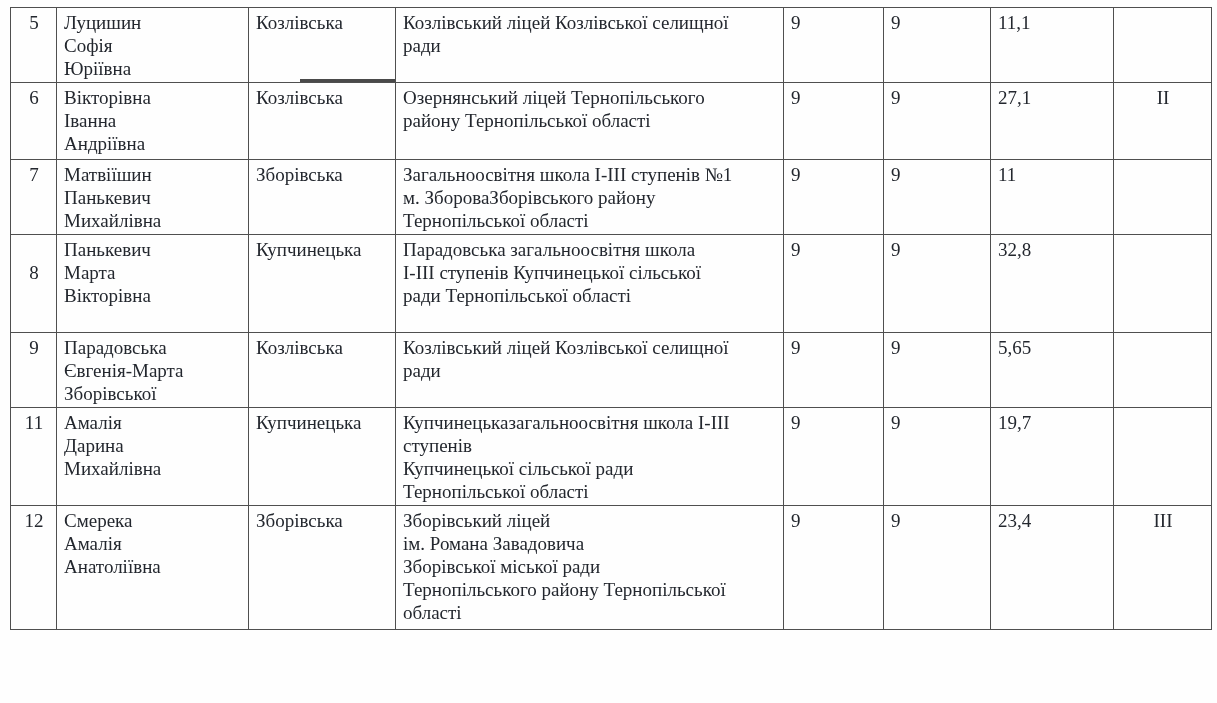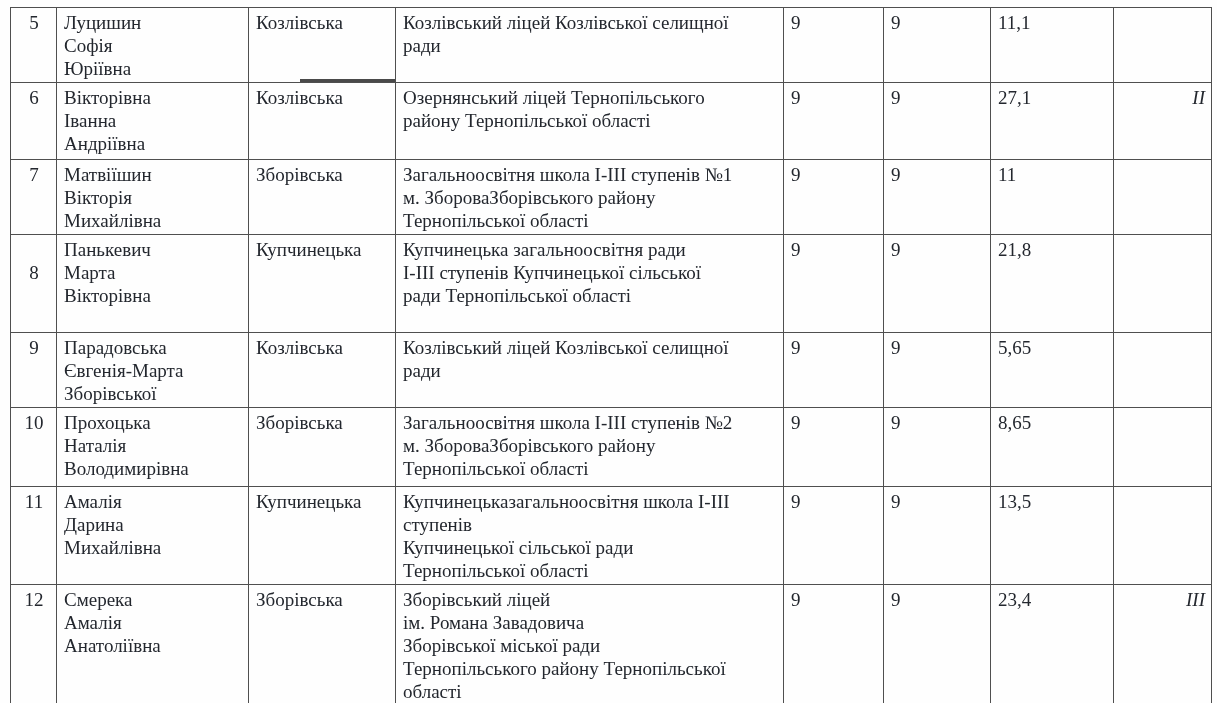--- a/index.html
+++ b/index.html
@@ -36,21 +36,21 @@
     font-size: 19px;
     line-height: 23px;
     overflow: hidden;
   }
   td.c-num    { text-align: center; padding-left: 2px; padding-right: 2px; }
   td.c-name   { white-space: pre-line; }
   td.c-hromada{ white-space: pre-line; }
   td.c-school { white-space: pre-line; font-family: Liberation Serif, serif; }
   td.c-grade  { text-align: left; padding-left: 11px; }
   td.c-score  { }
-  td.c-place  { text-align: right; font-style: italic; }
+  td.c-place  { text-align: center; }
 
   
   tr.row-5  { height: 71px; }
   tr.row-6  { height: 77px; }
   tr.row-7  { height: 75px; }
   tr.row-8  { height: 98px; }
   tr.row-9  { height: 70px; }
   tr.row-10 { height: 79px; }
   tr.row-11 { height: 97px; }
   tr.row-12 { height: 124px; }
@@ -110,89 +110,75 @@
 району Тернопільської області</td>
     <td class="c-grade">9</td>
     <td class="c-grade">9</td>
     <td class="c-score">27,1</td>
     <td class="c-place">II</td>
   </tr>
 
   <tr class="row-7">
     <td class="c-num">7</td>
     <td class="c-name">Матвіїшин
-Вікторія
+Панькевич
 Михайлівна</td>
     <td class="c-hromada">Зборівська</td>
     <td class="c-school">Загальноосвітня школа І-ІІІ ступенів №1
 м. ЗбороваЗборівського району
 Тернопільської області</td>
     <td class="c-grade">9</td>
     <td class="c-grade">9</td>
     <td class="c-score">11</td>
     <td class="c-place"></td>
   </tr>
 
   <tr class="row-8">
     <td class="c-num">8</td>
     <td class="c-name">Панькевич
 Марта
 Вікторівна</td>
     <td class="c-hromada">Купчинецька</td>
-    <td class="c-school">Купчинецька загальноосвітня ради
+    <td class="c-school">Парадовська загальноосвітня школа
 І-ІІІ ступенів Купчинецької сільської
 ради Тернопільської області</td>
     <td class="c-grade">9</td>
     <td class="c-grade">9</td>
-    <td class="c-score">21,8</td>
+    <td class="c-score">32,8</td>
     <td class="c-place"></td>
   </tr>
 
   <tr class="row-9">
     <td class="c-num">9</td>
     <td class="c-name">Парадовська
 Євгенія-Марта
 Зборівської</td>
     <td class="c-hromada">Козлівська</td>
     <td class="c-school">Козлівський ліцей Козлівської селищної
 ради</td>
     <td class="c-grade">9</td>
     <td class="c-grade">9</td>
     <td class="c-score">5,65</td>
     <td class="c-place"></td>
   </tr>
 
-  <tr class="row-10">
-    <td class="c-num">10</td>
-    <td class="c-name">Прохоцька
-Наталія
-Володимирівна</td>
-    <td class="c-hromada">Зборівська</td>
-    <td class="c-school">Загальноосвітня школа І-ІІІ ступенів №2
-м. ЗбороваЗборівського району
-Тернопільської області</td>
-    <td class="c-grade">9</td>
-    <td class="c-grade">9</td>
-    <td class="c-score">8,65</td>
-    <td class="c-place"></td>
-  </tr>
 
   <tr class="row-11">
     <td class="c-num">11</td>
     <td class="c-name">Амалія
 Дарина
 Михайлівна</td>
     <td class="c-hromada">Купчинецька</td>
     <td class="c-school">Купчинецьказагальноосвітня школа І-ІІІ
 ступенів
 Купчинецької сільської ради
 Тернопільської області</td>
     <td class="c-grade">9</td>
     <td class="c-grade">9</td>
-    <td class="c-score">13,5</td>
+    <td class="c-score">19,7</td>
     <td class="c-place"></td>
   </tr>
 
   <tr class="row-12">
     <td class="c-num">12</td>
     <td class="c-name">Смерека
 Амалія
 Анатоліївна</td>
     <td class="c-hromada">Зборівська</td>
     <td class="c-school">Зборівський ліцей

